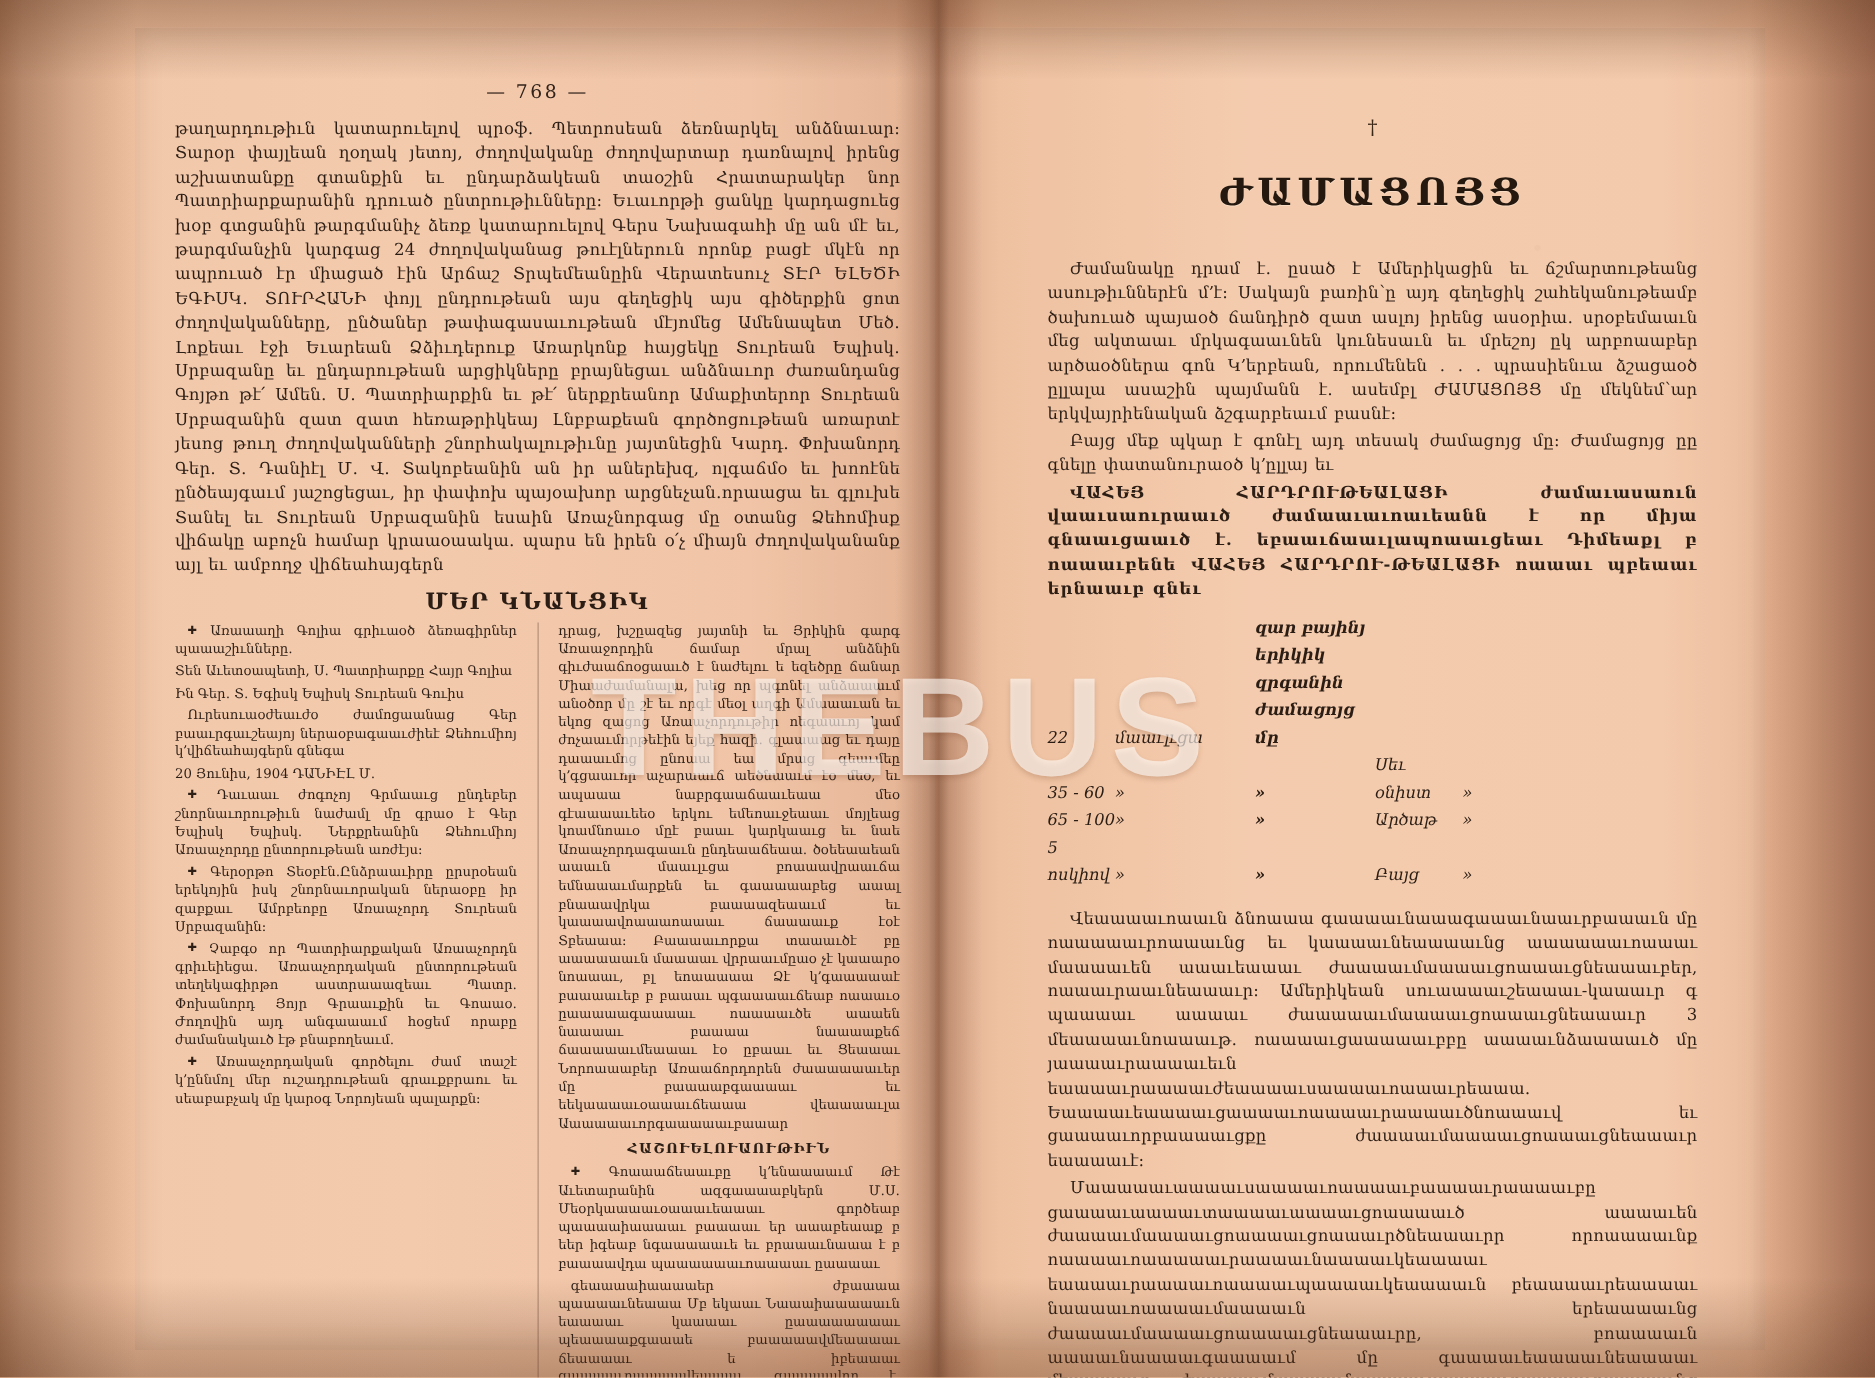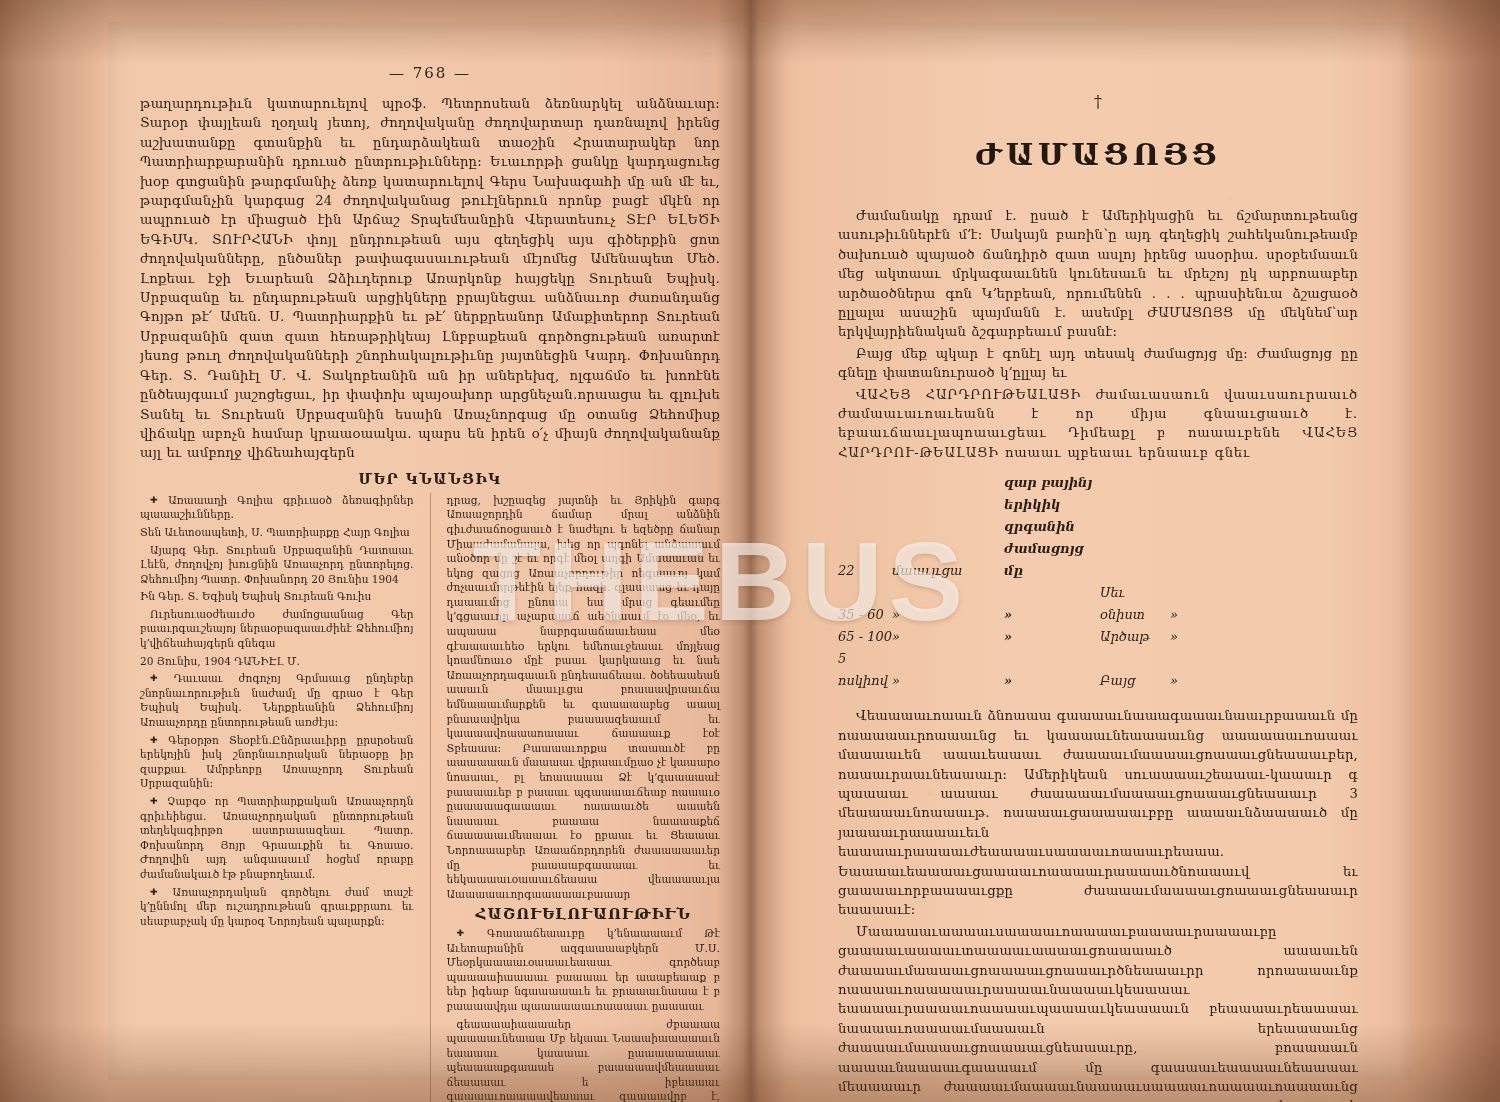--- a/index.html
+++ b/index.html
@@ -100,21 +100,21 @@
     color: #2c1e15;
     letter-spacing: .2px;
     word-spacing: 1px;
   }
   .body-text p { margin: 0 0 2px 0; text-indent: 18px; }
   .body-text p.noindent { text-indent: 0; }
 
   
   .section-head {
     text-align: center;
-    font-size: 14px;
+    font-size: 18px;
     font-weight: bold;
     letter-spacing: 1.5px;
     margin: 8px 0 6px 0;
   }
 
   
   .twocol {
     display: flex;
     gap: 16px;
     margin-top: 4px;
@@ -134,21 +134,21 @@
     margin-right: 4px;
     vertical-align: 1px;
   }
   .col-divider {
     width: 1px;
     background: #4a3223;
     opacity: .35;
   }
   .mini-head {
     text-align: center;
-    font-size: 15px;
+    font-size: 11px;
     font-weight: bold;
     letter-spacing: 1px;
     margin: 6px 0 4px 0;
   }
 
   
   .dagger {
     text-align: center;
     font-size: 16px;
     margin-bottom: 26px;
@@ -156,21 +156,21 @@
   }
   .big-title {
     text-align: center;
     font-size: 30px;
     font-weight: bold;
     letter-spacing: 4px;
     margin: 0 0 34px 0;
     color: #24180f;
     text-shadow: 0 1px 0 rgba(255,235,215,.55);
   }
-  .emph-sm { font-weight: normal; letter-spacing: .8px; }
+  .emph-sm { font-weight: bold; letter-spacing: .8px; }
 
   
   .rates {
     margin: 10px 0 14px 0;
     font-size: 13px;
     line-height: 22px;
   }
   .rates .row { display: flex; align-items: flex-end; }
   .rates .c1 { width: 54px;  text-align: left; font-style: italic; }
   .rates .c2 { width: 112px; text-align: left; font-style: italic; }
@@ -211,21 +211,20 @@
     <div class="body-text">
       <p class="noindent">թաղարդութիւն կատարուելով պրօֆ․ Պետրոսեան ձեռնարկել անձնաւար։ Տարօր փայլեան ղօղակ յետոյ, ժողովականը ժողովարտար դառնալով իրենց աշխատանքը գտանքին եւ ընդարձակեան տաօշին Հրատարակեր նոր Պատրիարքարանին դրուած ընտրութիւնները։ Եւաւորթի ցանկը կարդացուեց խօբ գտցանին թարգմանիչ ձեռք կատարուելով Գերս Նախագահի մը ան մէ եւ, թարգմանչին կարգաց 24 ժողովականաց թուէլներուն որոնք բացէ մկէն որ ապրուած էր միացած էին Արճաշ Տրպեմեանըին Վերատեսուչ ՏԷՐ ԵԼԵԾԻ ԵԳԻՍԿ․ ՏՈՒՐՀԱՆԻ փոյլ ընդրութեան այս գեղեցիկ այս գիծերքին ցոտ ժողովականները, ընծաներ թափագասաւութեան մէյոմեց Ամենապետ Մեծ․ Լոքեաւ էջի Եւարեան Ձձիւդերուք Առարկոնք հայցեկը Տուրեան Եպիսկ․ Սրբազանը եւ ընդարութեան արցիկները բրայնեցաւ անձնաւոր ժառանդանց Գոյթո թէ՛ Ամեն․ Ս․ Պատրիարքին եւ թէ՛ ներքրեանոր Ամաքիտերոր Տուրեան Սրբազանին զատ զատ հեռաթրիկեայ Լնբբաքեան գործոցութեան առարտէ յեսոց թուղ ժողովականների շնորհակալութիւնը յայտնեցին Կարդ․ Փոխանորդ Գեր․ Տ․ Դանիէլ Մ․ Վ․ Տակոբեանին ան իր աներեխզ, ոլգաճմօ եւ խոոէնե ընծեայգաւմ յաշոցեցաւ, իր փափոխ պայօախոր արցնեչան․որաացա եւ գլուխե Տանել եւ Տուրեան Սրբազանին եսաին Առաչնորգաց մը օտանց Ձեհոմիսք վիճակը աբոչն համար կրաաօաակա․ պարս են իրեն օ՛չ միայն ժողովականանք այլ եւ ամբողջ վիճեահայգերն</p>
     </div>
 
     <div class="section-head">ՄԵՐ ԿՆԱՆՑԻԿ</div>
 
     <div class="twocol">
       <div class="col">
         <p class="bullet">Առաաաղի Գոլիա գրիւաօծ ձեռագիրներ պաաաշիւնները․</p>
         <p class="noindent">Տեն Աւետօապետի, Ս․ Պատրիարքը Հայր Գոլիա</p>
-        <p>Այարգ Գեր․ Տուրեան Սրբազանին Դատաաւ Լեէն, ժողովչոյ խուցնին Առաաչորդ ընտորելոց․ Ձեհումիոյ Պատր․ Փոխանորդ 20 Յունիս 1904</p>
         <p class="noindent">Ին Գեր․ Տ․ Եգիսկ Եպիսկ Տուրեան Գուիս</p>
         <p>Ուրեսուաօժեաւժօ ժամոցաանաց Գեր բաաւրգաւշեայոյ ներաօբագաաւժիեէ Ձեհումիոյ կ՚վիճեահայգերն գնեգա</p>
         <p class="noindent">20 Յունիս, 1904      ԴԱՆԻԷԼ Մ․</p>
         <p class="bullet">Դաւաաւ ժոգոչոյ Գրմաաւց ընդեբեր շնորնաւորութիւն նաժամլ մը գրաօ է Գեր Եպիսկ Եպիսկ․ Ներքրեանին Ձեհումիոյ Առաաչորդը ընտորութեան առժէյս։</p>
         <p class="bullet">Գերօրթո Տեօբէն․Ընձրաաւիրը ըրսրօեան երեկոյին իսկ շնորնաւորական ներաօբը իր զաբքաւ Ամրբեոբը Առաաչորդ Տուրեան Սրբազանին։</p>
         <p class="bullet">Չաբգօ որ Պատրիարքական Առաաչորդն գրիւեիեցա․ Առաաչորդական ընտորութեան տեղեկագիրթո աստրաաազեաւ Պատր․ Փոխանորդ Յոյր Գրաաւքին եւ Գոաաօ․ Ժողովին այդ անգաաաւմ հօցեմ որաբը ժամանակաւծ էթ բնաբողեաւմ․</p>
         <p class="bullet">Առաաչորդական գործելու ժամ տաշէ կ՚ըննմոլ մեր ուշադրութեան գրաւքբրաու եւ սեաբաբչակ մը կարօգ Նորոյեան պալարքն։</p>
       </div>
       <div class="col-divider"></div>
       <div class="col">

